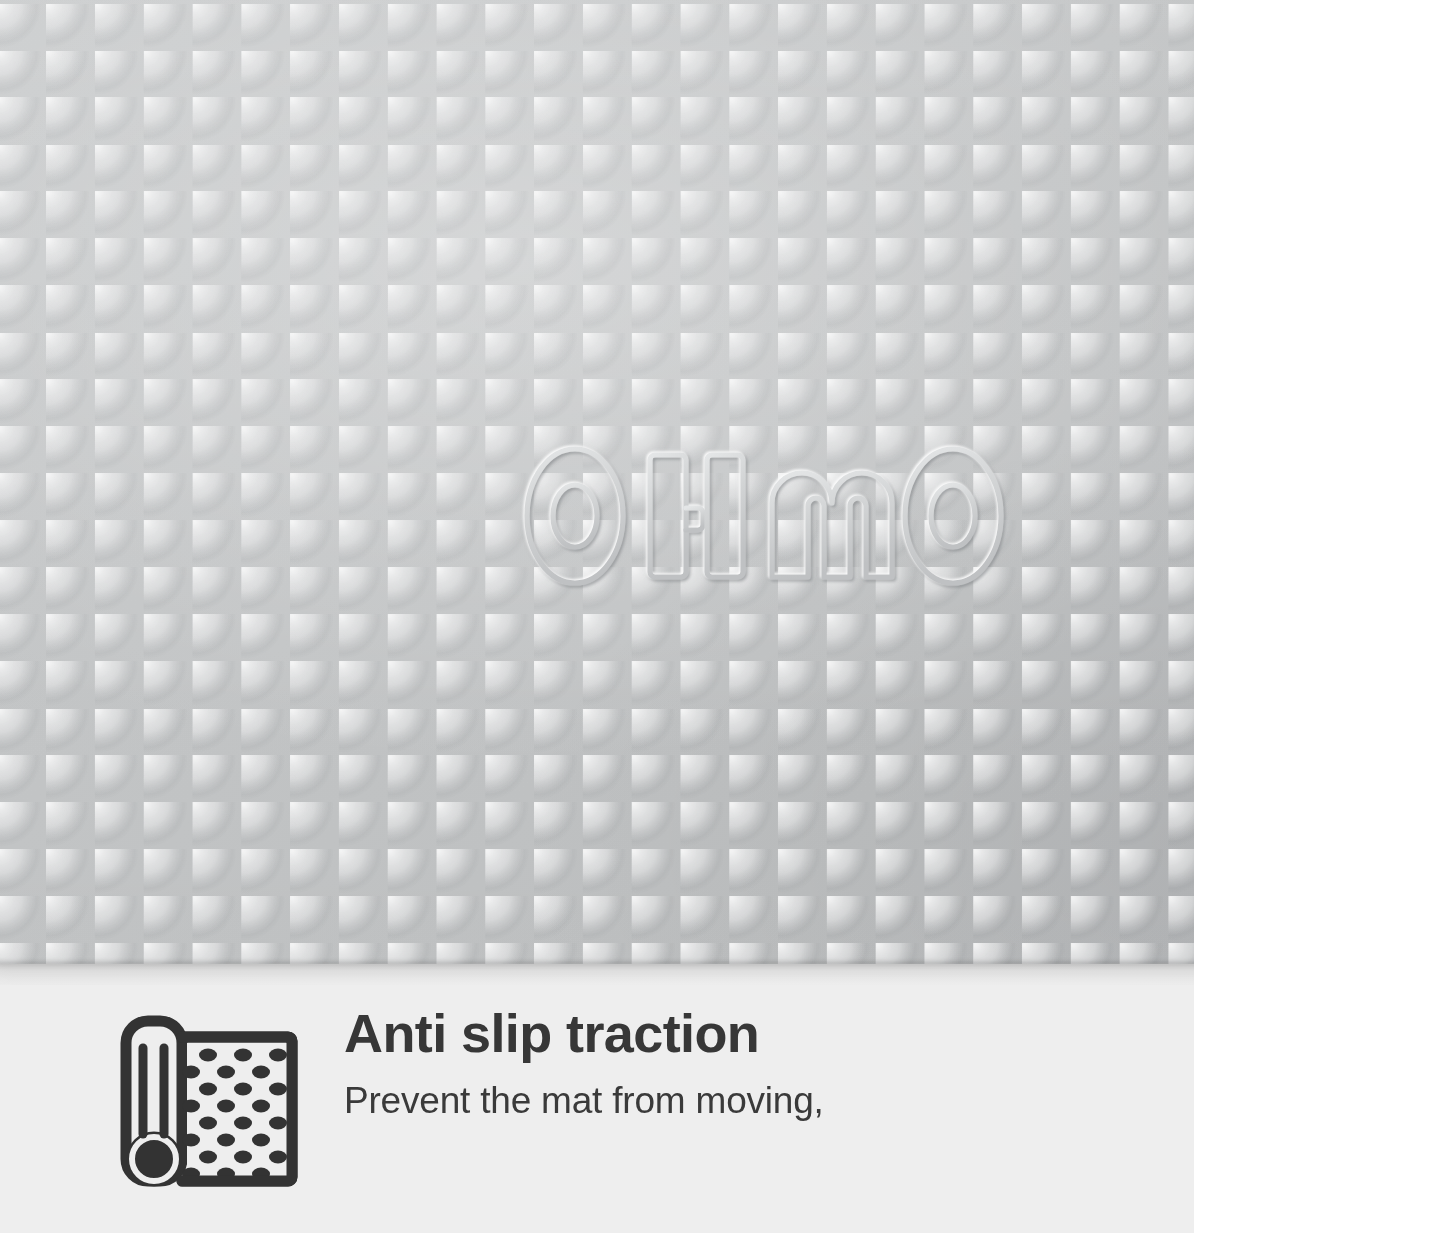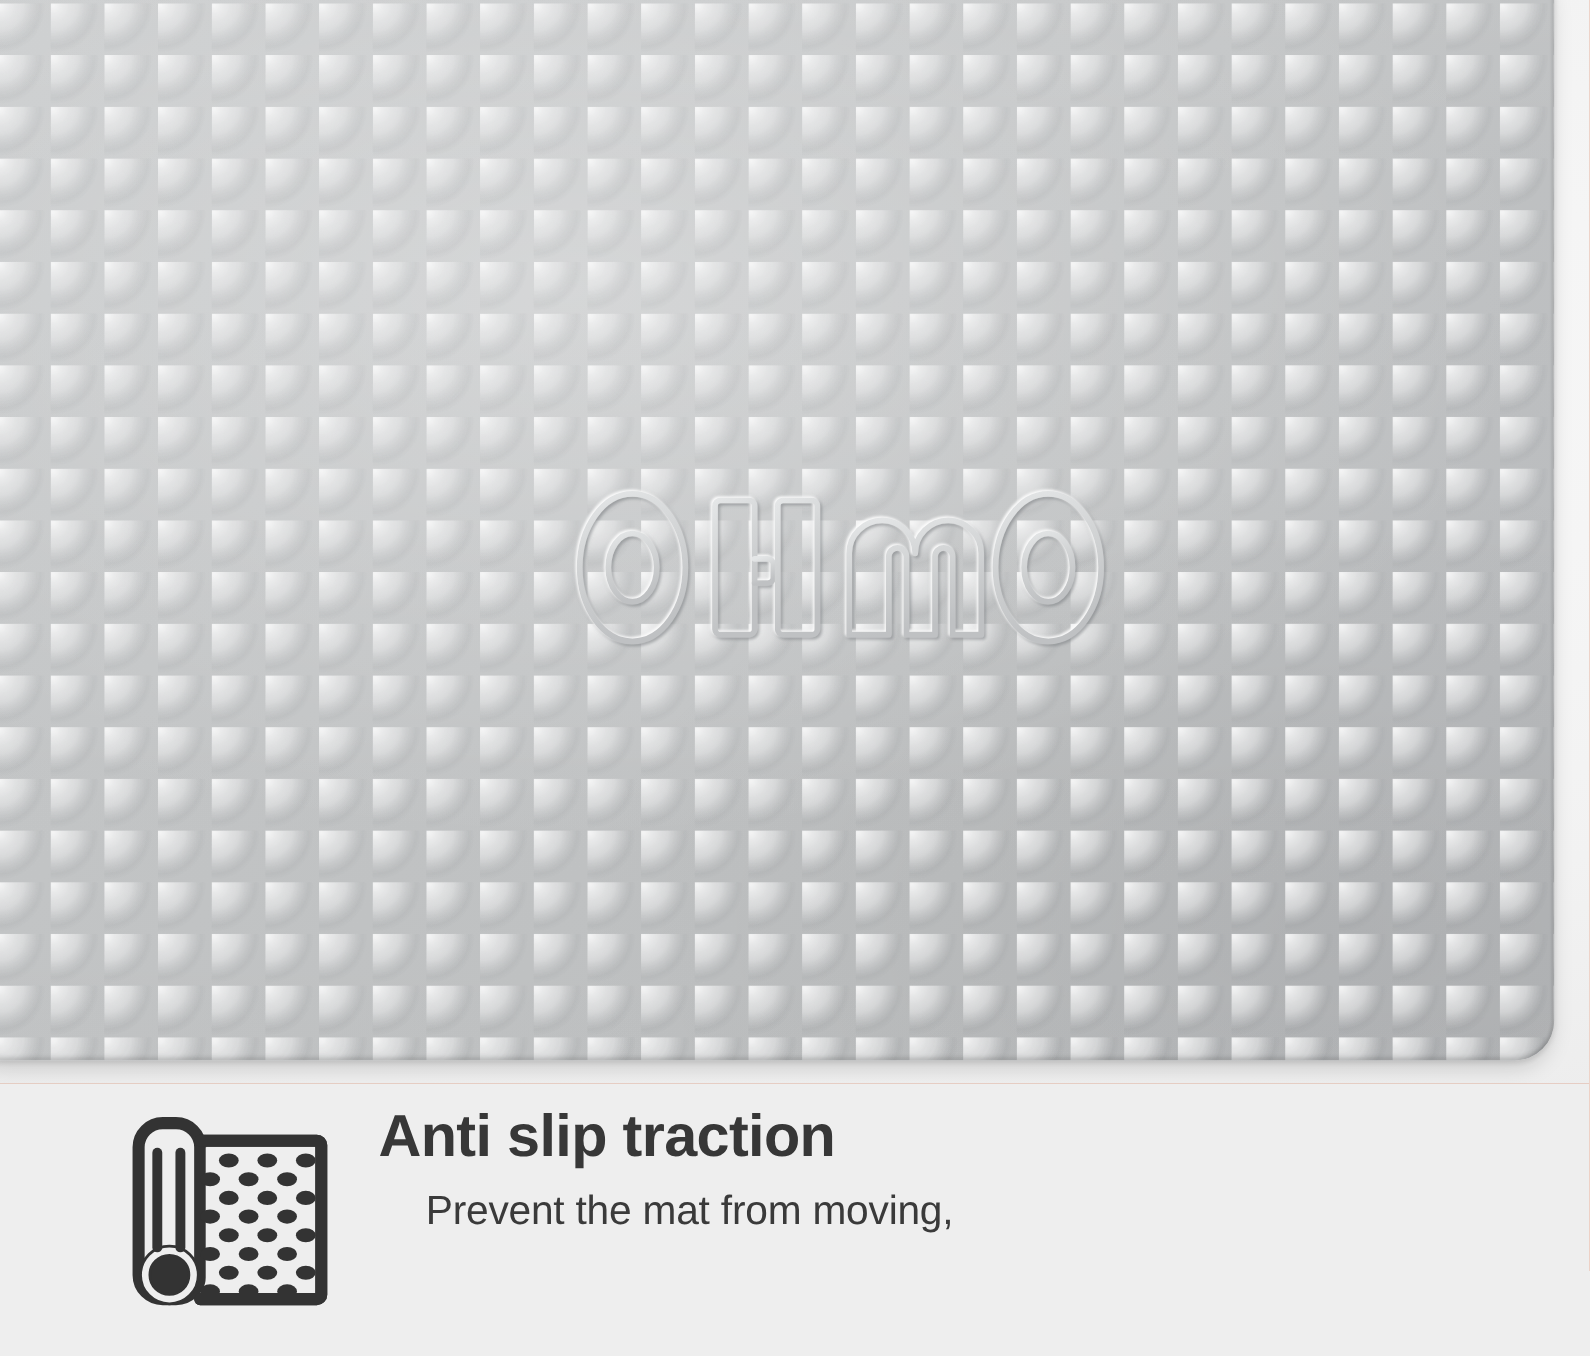--- a/index.html
+++ b/index.html
@@ -8,24 +8,24 @@
     padding: 0;
     background: #ffffff;
   }
   body {
     font-family: "Liberation Sans", sans-serif;
     -webkit-font-smoothing: antialiased;
   }
 
   .shot {
     position: relative;
-    width: 1445px;
+    width: 1194px;
     height: 1233px;
     overflow: hidden;
-    background: #c2410c;
+    background: #a3a3a3;
   }
 
   
   .photo-area {
     position: absolute;
     left: 0;
     top: 0;
     width: 1445px;
     height: 985px;
     background: #f0f0f0;
@@ -156,21 +156,21 @@
 
   .feature-desc {
     margin: 16px 0 0 0;
     font-family: "Liberation Sans", sans-serif;
     font-weight: normal;
     font-size: 37px;
     line-height: 1.32;
     letter-spacing: -0.2px;
     color: #3a3a3a;
   }
-  .feature-desc .line { display: block; white-space: nowrap; margin-left: 43px; }
+  .feature-desc .line { display: block; white-space: nowrap; }
 </style>
 </head>
 <body>
 
 <div class="shot">
 
   <div class="photo-area">
 
     <div class="mat">
       <div class="mat-light"></div>

